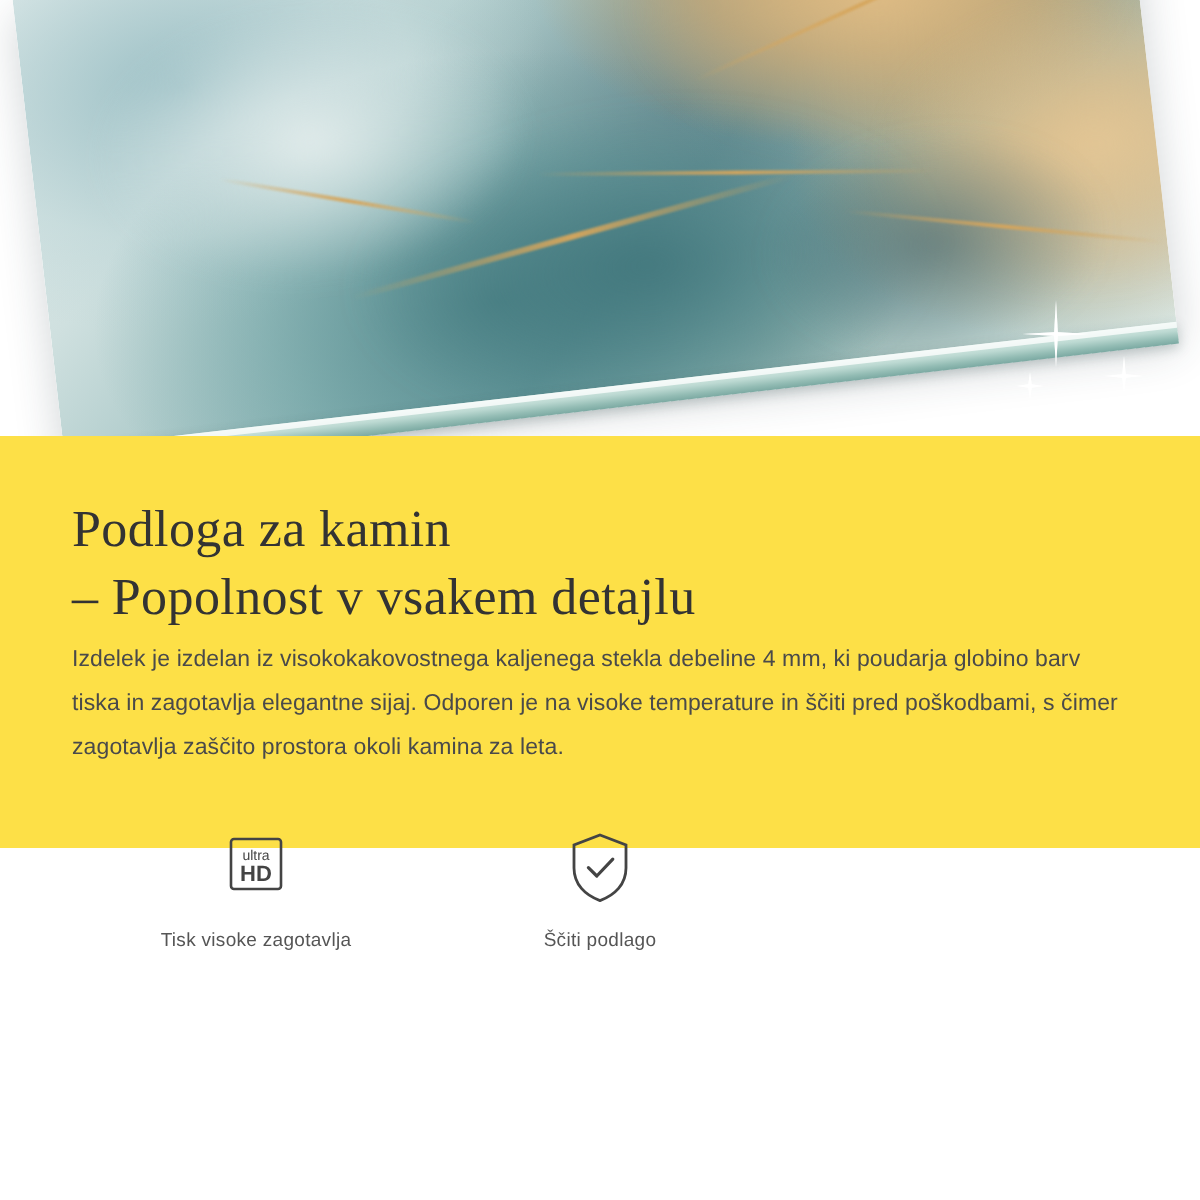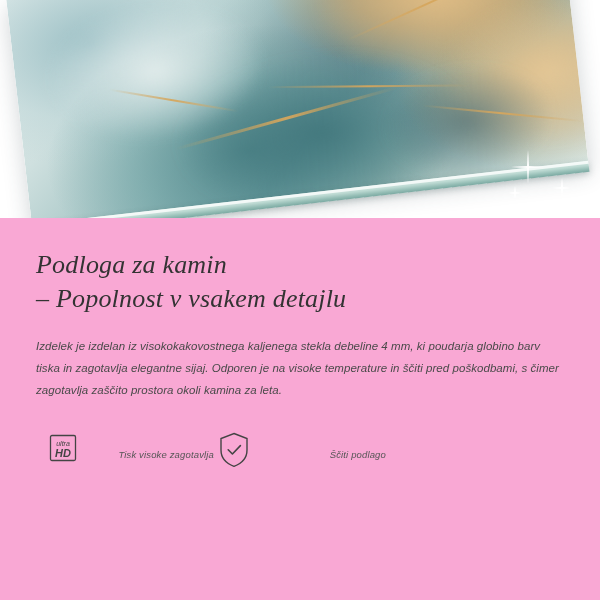--- a/index.html
+++ b/index.html
@@ -10,23 +10,22 @@
     width: 600px;
     height: 600px;
     background: #ffffff;
     font-family: "Liberation Sans", sans-serif;
     overflow: hidden;
   }
 
   .page {
     position: relative;
     width: 600px;
-    height: 600px;
-    background: #f9a8d4;
-    font-style: italic;
+    height: 424px;
+    background: #fde047;
   }
 
   
   .hero {
     position: relative;
     width: 600px;
     height: 218px;
     overflow: hidden;
     background: #ffffff;
   }
@@ -136,41 +135,41 @@
     font-size: 26px;
     line-height: 1.32;
     color: #333333;
     font-weight: 400;
     margin: 12px 0 0 0;
     letter-spacing: 0.2px;
   }
   .headline .line2 { display: block; }
 
   .body-copy {
-    margin-top: 18px;
+    margin-top: 2px;
     font-size: 11.5px;
     line-height: 1.95;
     color: #4a4a4a;
     max-width: 528px;
     letter-spacing: 0.05px;
   }
 
   
   .features {
     margin-top: 26px;
     display: grid;
     grid-template-columns: repeat(3, 1fr);
     grid-row-gap: 16px;
     padding: 0 6px;
   }
   .feature {
     display: flex;
-    flex-direction: row;
+    flex-direction: column;
     align-items: center;
-    justify-content: space-between;
+    justify-content: flex-end;
   }
   .feature-icon {
     height: 44px;
     display: flex;
     align-items: center;
     justify-content: center;
   }
   .feature-label {
     margin-top: 9px;
     font-size: 9.5px;

